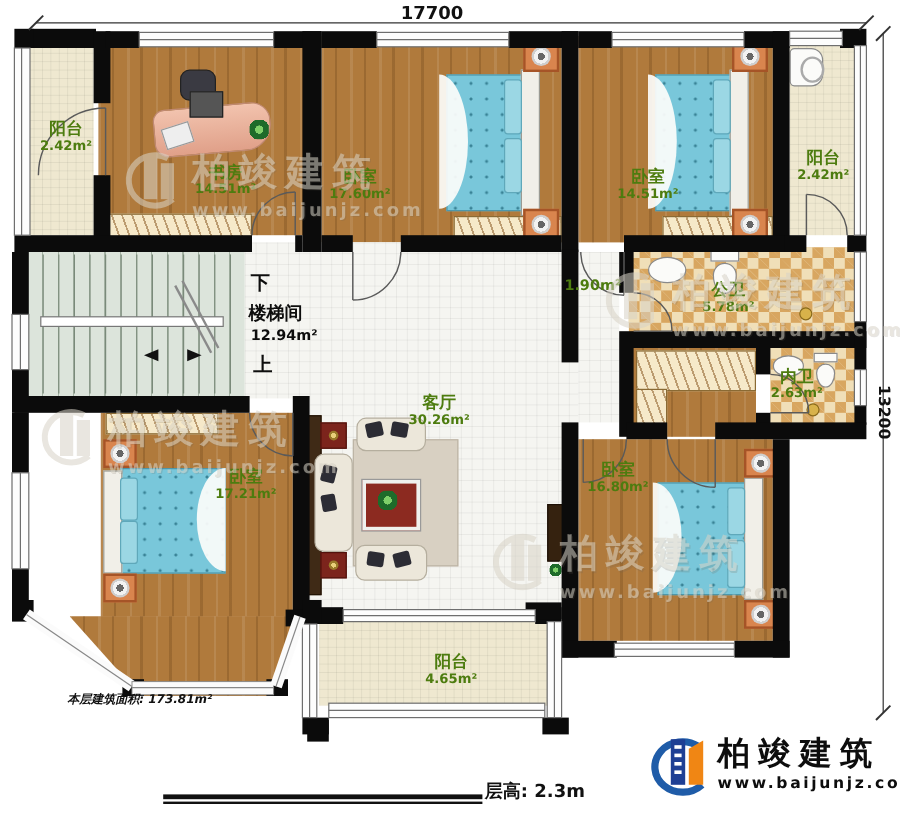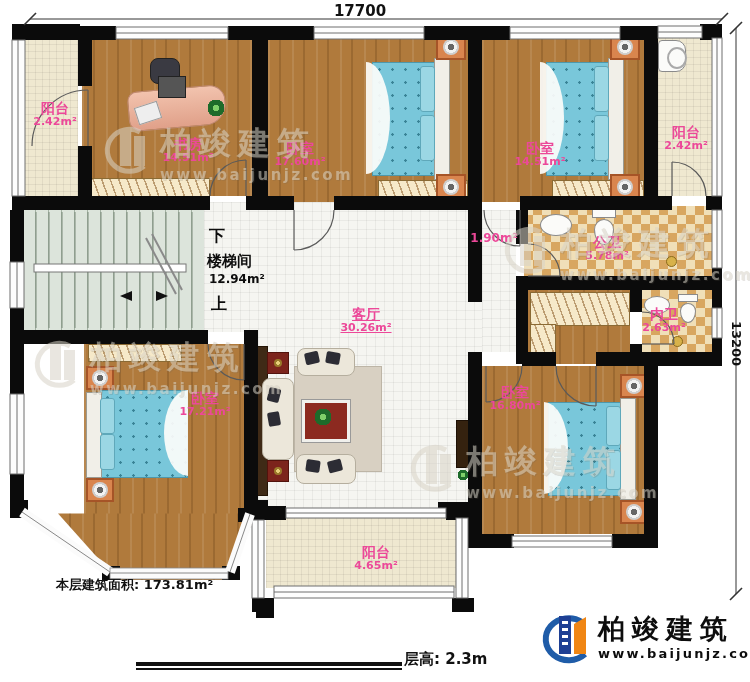--- a/index.html
+++ b/index.html
@@ -35,30 +35,30 @@
   .lamp{position:absolute;left:50%;top:50%;width:16px;height:16px;margin:-8px 0 0 -8px;border-radius:50%;
     background:radial-gradient(circle,#666 0 3px,#f2f2f2 3px 6px,#cfcfcf 6px 8px);}
   .sofa{background:#ece7da;border:1px solid #b5ae9e;border-radius:8px;}
   .dpillow{background:#2c2c34;border-radius:2px;}
   .redtable{background:#7c241c;border:1px solid #52130d;}
   .goldring{position:absolute;left:50%;top:50%;width:8px;height:8px;margin:-4px 0 0 -4px;border-radius:50%;
     background:radial-gradient(circle,#e8cf7a 0 2px,#9a7a2a 2px 4px);}
   .white-fix{background:#fbfbf9;border:1px solid #8a8a8a;box-sizing:border-box;}
   .plant{background:radial-gradient(circle,#7fd06a 0 30%,#1e6b2a 31% 75%,transparent 76%);}
   
-  .rlabel{position:absolute;text-align:center;z-index:7;line-height:1.15;color:#ec4899;white-space:nowrap;}
+  .rlabel{position:absolute;text-align:center;z-index:7;line-height:1.15;color:#4d7c0f;white-space:nowrap;}
   .rname{font-size:14px;font-weight:bold;}
   .rarea{font-size:11px;font-weight:bold;}
   .slabel{position:absolute;z-index:7;color:#0d0d0d;font-weight:bold;white-space:nowrap;}
   
   .wm{position:absolute;display:flex;gap:8px;align-items:flex-start;z-index:8;opacity:.55;pointer-events:none;}
   .wm-name{font-size:32px;font-weight:bold;color:#d8d3c7;letter-spacing:7px;text-shadow:1px 1px 0 rgba(110,100,85,.35);}
   .wm-url{font-size:15px;font-weight:bold;color:#d8d3c7;letter-spacing:2.5px;text-shadow:1px 1px 0 rgba(110,100,85,.3);}
   
-  .ft-area{position:absolute;left:56px;top:576px;font-size:13px;font-weight:bold;color:#111;z-index:9;}
+  .ft-area{position:absolute;left:56px;top:576px;font-size:10px;font-weight:bold;color:#111;z-index:9;font-style:italic;}
   .ft-sq{position:absolute;left:256px;top:600px;width:18px;height:18px;background:#0b0b0b;z-index:9;}
   .ft-title-row{position:absolute;left:136px;top:614px;z-index:9;color:#111;white-space:nowrap;}
   .ft-title{font-size:41px;font-weight:bold;letter-spacing:2px;}
   .ft-scale{font-size:33px;margin-left:20px;}
   .ft-ul1{position:absolute;left:136px;top:662px;width:266px;height:4px;background:#111;z-index:9;}
   .ft-ul2{position:absolute;left:136px;top:668px;width:266px;height:2px;background:#111;z-index:9;}
   .ft-h{position:absolute;left:404px;top:650px;font-size:15px;font-weight:bold;color:#111;z-index:9;}
   .logo{position:absolute;left:538px;top:608px;display:flex;gap:6px;z-index:9;}
   .logo-name{font-size:27px;font-weight:bold;color:#0d0d0d;letter-spacing:7px;line-height:1.1;margin-top:6px;}
   .logo-url{font-size:13px;font-weight:bold;color:#0d0d0d;letter-spacing:2.2px;margin-top:2px;}
@@ -358,21 +358,21 @@
     <div class="rarea" style="font-size:12px;">1.90m²</div>
     </div>
   <div class="rlabel" style="left:567px;top:234px;width:80px;">
     <div class="rname">公卫</div>
     <div class="rarea">5.78m²</div>
     </div>
   <div class="rlabel" style="left:624px;top:306px;width:80px;">
     <div class="rname">内卫</div>
     <div class="rarea">2.63m²</div>
     </div>
-  <div class="rlabel" style="left:326px;top:306px;width:80px;text-decoration:underline;">
+  <div class="rlabel" style="left:326px;top:328px;width:80px;">
     <div class="rname">客厅</div>
     <div class="rarea">30.26m²</div>
     </div>
   <div class="rlabel" style="left:165px;top:390px;width:80px;">
     <div class="rname">卧室</div>
     <div class="rarea">17.21m²</div>
     </div>
   <div class="rlabel" style="left:475px;top:384px;width:80px;">
     <div class="rname">卧室</div>
     <div class="rarea">16.80m²</div>

